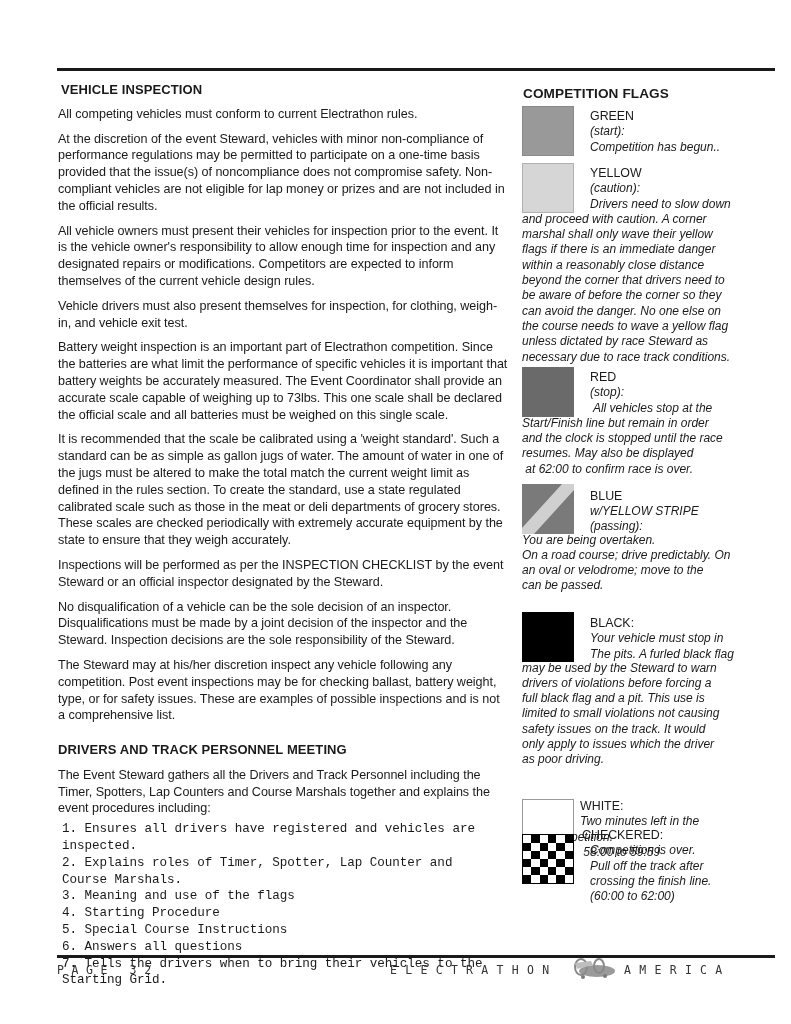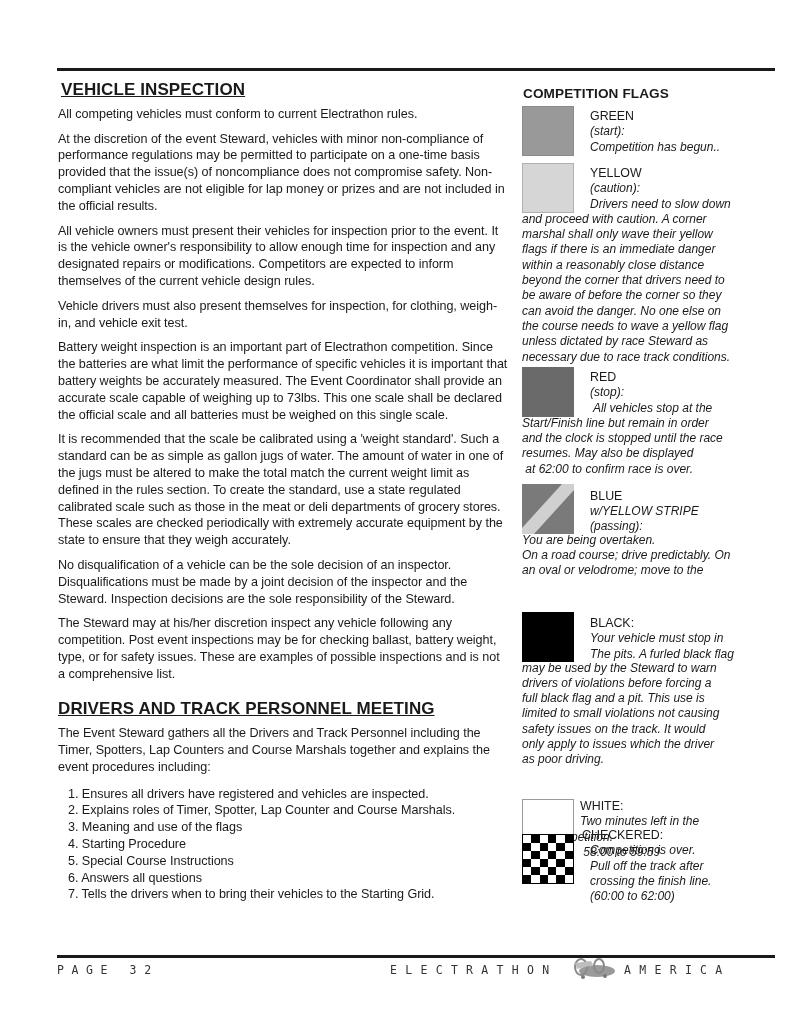--- a/index.html
+++ b/index.html
@@ -3,24 +3,24 @@
 <meta charset="utf-8">
 <style>
   html, body { margin: 0; padding: 0; background: #ffffff; }
   body { width: 791px; height: 1024px; position: relative; overflow: hidden; color: #1a1a1a; font-family: "Liberation Sans", sans-serif; }
   .rule { position: absolute; left: 57px; width: 718px; background: #1a1a1a; }
   .rule-top { top: 68px; height: 3px; }
   .rule-bottom { top: 955px; height: 3px; }
 
   
   .left-col { position: absolute; left: 58px; top: 82px; width: 450px; font-size: 12.6px; line-height: 16.8px; letter-spacing: -0.05px; }
-  .h2 { font-weight: bold; font-size: 17px; margin: 0 0 6px 0; letter-spacing: 0.1px; text-decoration: underline; }
+  .h2 { font-weight: bold; font-size: 13px; margin: 0 0 6px 0; letter-spacing: 0.1px; }
   .h2.first { margin-left: 3px; margin-bottom: 7px; }
   .para { margin: 0 0 8px 0; }
-  .list { margin: 10px; padding: 0; list-style: none; }
+  .list { margin: 4px; padding: 0; list-style: none; font-family: Liberation Mono, monospace; }
   .list li { margin: 0; }
 
   
   .right-col { position: absolute; left: 522px; top: 86px; width: 250px; }
   .flags-title { font-weight: bold; font-size: 13.6px; margin: 0 0 5px 1px; letter-spacing: 0.1px; }
   .flag-block { position: absolute; left: 0; width: 250px; font-size: 12px; line-height: 15.3px; }
   .flag-box { position: absolute; left: 0; top: 0; width: 52px; height: 50px; box-sizing: border-box; }
   .flag-name { font-size: 12.4px; font-style: normal; }
   .flag-text { font-style: italic; }
   .indent { padding-left: 68px; display: block; }
@@ -48,20 +48,21 @@
 <div class="rule rule-top"></div>
 
 <div class="left-col">
   <div class="h2 first">VEHICLE INSPECTION</div>
   <p class="para">All competing vehicles must conform to current Electrathon rules.</p>
   <p class="para">At the discretion of the event Steward, vehicles with minor non-compliance of performance regulations may be permitted to participate on a one-time basis provided that the issue(s) of noncompliance does not compromise safety. Non-compliant vehicles are not eligible for lap money or prizes and are not included in the official results.</p>
   <p class="para">All vehicle owners must present their vehicles for inspection prior to the event. It is the vehicle owner's responsibility to allow enough time for inspection and any designated repairs or modifications. Competitors are expected to inform themselves of the current vehicle design rules.</p>
   <p class="para">Vehicle drivers must also present themselves for inspection, for clothing, weigh-in, and vehicle exit test.</p>
   <p class="para">Battery weight inspection is an important part of Electrathon competition. Since the batteries are what limit the performance of specific vehicles it is important that battery weights be accurately measured. The Event Coordinator shall provide an accurate scale capable of weighing up to 73lbs. This one scale shall be declared the official scale and all batteries must be weighed on this single scale.</p>
   <p class="para">It is recommended that the scale be calibrated using a 'weight standard'. Such a standard can be as simple as gallon jugs of water. The amount of water in one of the jugs must be altered to make the total match the current weight limit as defined in the rules section.  To create the standard, use a state regulated calibrated scale such as those in the meat or deli departments of grocery stores. These scales are checked periodically with extremely accurate equipment by the state to ensure that they weigh accurately.</p>
+  <p class="para">Inspections will be performed as per the INSPECTION CHECKLIST by the event Steward or an official inspector designated by the Steward.</p>
   <p class="para">No disqualification of a vehicle can be the sole decision of an inspector. Disqualifications must be made by a joint decision of the inspector and the Steward.  Inspection decisions are the sole responsibility of the Steward.</p>
   <p class="para" style="margin-bottom:18px">The Steward may at his/her discretion inspect any vehicle following any competition.  Post event inspections may be for checking ballast, battery weight, type, or for safety issues. These are examples of possible inspections and is not a comprehensive list.</p>
 
   <div class="h2" style="margin-bottom:8px">DRIVERS AND TRACK PERSONNEL MEETING</div>
   <p class="para" style="margin-bottom:0">The Event Steward gathers all the Drivers and Track Personnel including the Timer, Spotters, Lap Counters and Course Marshals together and explains the event procedures including:</p>
   <ul class="list">
     <li>1.  Ensures all drivers have registered and vehicles are inspected.</li>
     <li>2.  Explains roles of Timer, Spotter, Lap Counter and Course Marshals.</li>
     <li>3.  Meaning and use of the flags</li>
     <li>4.  Starting Procedure</li>
@@ -115,20 +116,21 @@
         <rect x="0" y="0" width="52" height="50" fill="#7a7a7a"></rect>
         <polygon points="40,0 52,0 52,6 12,50 0,50 0,44" fill="#d0d0d0"></polygon>
       </svg>
     </div>
     <span class="indent flag-name" style="padding-top:5px">BLUE</span>
     <span class="indent flag-text">w/YELLOW STRIPE</span>
     <span class="indent flag-text" style="line-height:13px">(passing):</span>
     <span class="indent-only flag-text">You are being overtaken.</span>
     <span class="indent-only flag-text">On a road course; drive predictably. On</span>
     <span class="indent-only flag-text">an oval or velodrome; move to the</span>
+    <span class="indent-only flag-text">can be passed.</span>
   </div>
 
   <div class="flag-block" style="top:526px;">
     <div class="flag-box box-black"></div>
     <span class="indent flag-name" style="padding-top:4px">BLACK:</span>
     <span class="indent flag-text">Your vehicle must stop in</span>
     <span class="indent flag-text" style="line-height:14px">The pits. A furled black flag</span>
     <span class="indent-only flag-text">may be used by the Steward to warn</span>
     <span class="indent-only flag-text">drivers of violations before forcing a</span>
     <span class="indent-only flag-text">full black flag and a pit. This use is</span>

